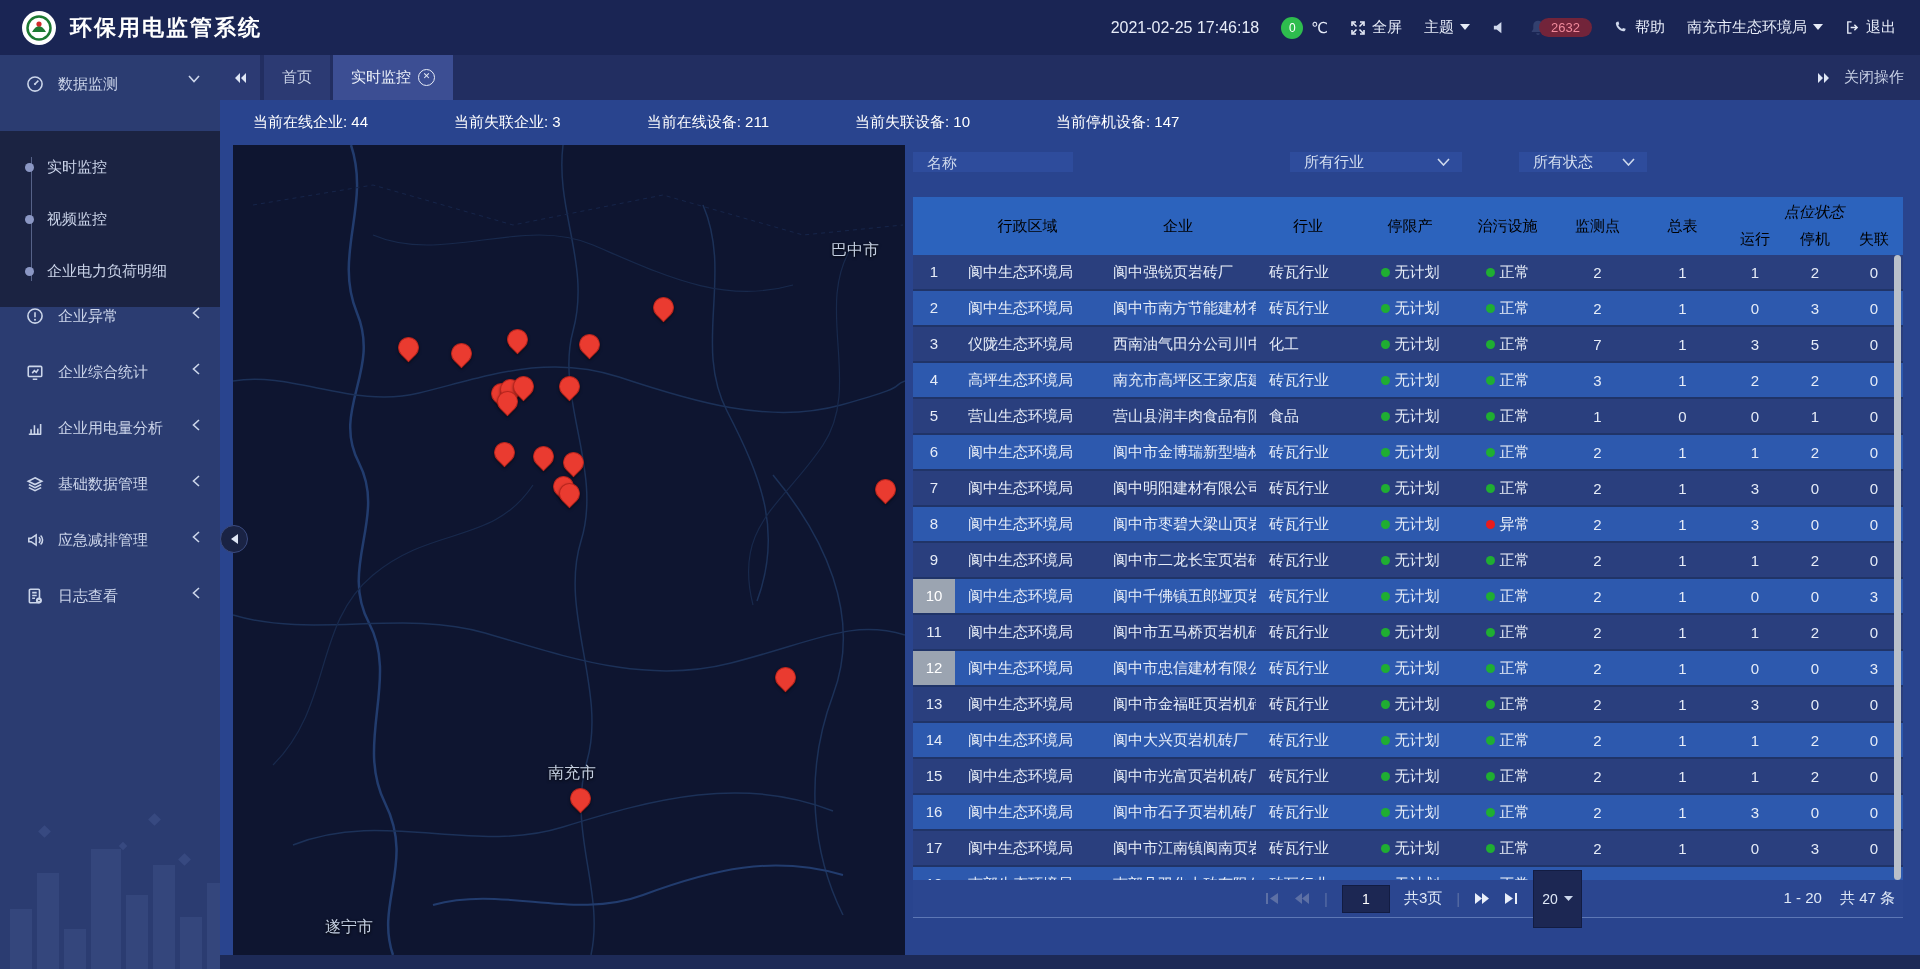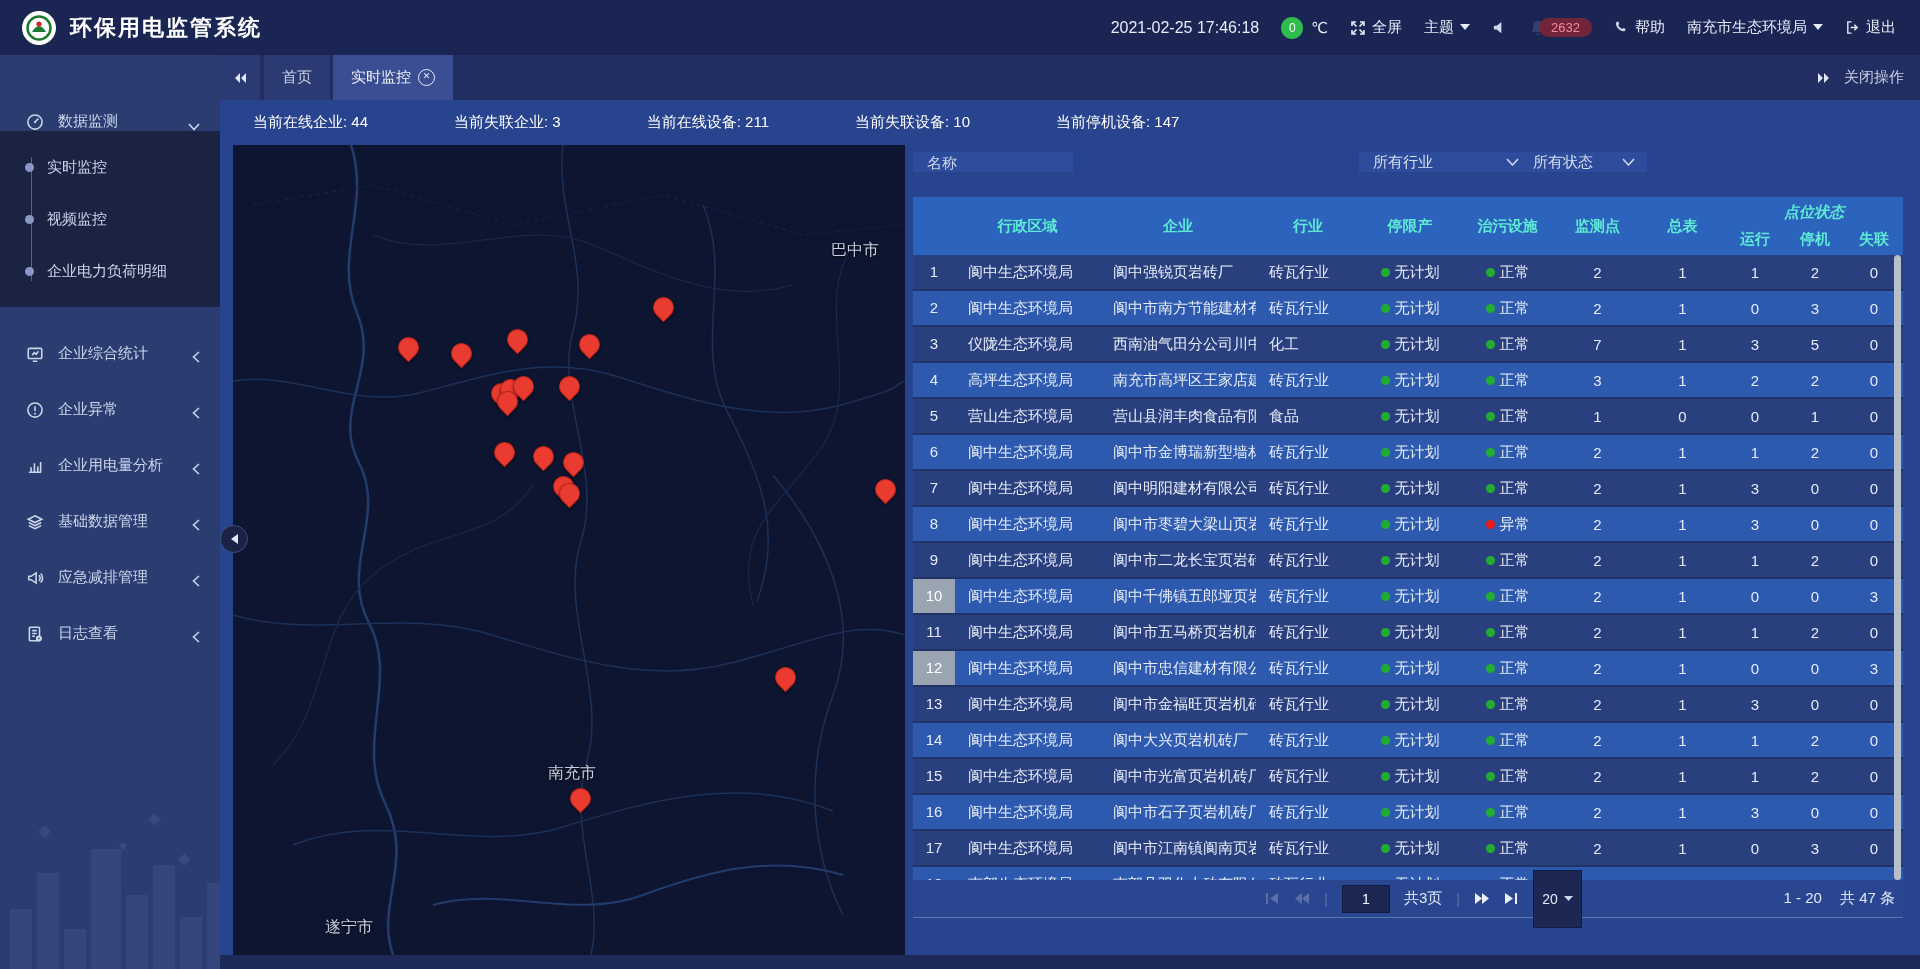--- a/index.html
+++ b/index.html
@@ -13,21 +13,21 @@
   .hdr-right{margin-left:auto;display:flex;align-items:center;gap:22px;padding-right:24px;font-size:15px;color:#e7ecf8;}
   .dtime{font-size:16px;}
   .tempbadge{width:22px;height:22px;border-radius:50%;background:#2ebd4e;color:#fff;font-size:12px;display:flex;align-items:center;justify-content:center;margin-right:-14px;}
   .hbtn{display:flex;align-items:center;gap:6px;cursor:pointer;white-space:nowrap;}
   .bellwrap{position:relative;display:flex;align-items:center;}
   .bellbadge{background:#72243a;color:#f08a9b;border-radius:11px;padding:2px 12px;font-size:13px;margin-left:-8px;}
   .caret{display:inline-block;}
 
   
   .sidebar{position:absolute;left:0;top:55px;width:220px;height:914px;background:#2b3c71;color:#ccd5ea;overflow:hidden;}
-  .sgroup{height:56px;display:flex;align-items:flex-end;padding:0 20px 0 26px;gap:14px;font-size:15px;cursor:pointer;}
+  .sgroup{height:56px;display:flex;align-items:flex-start;padding:0 20px 0 26px;gap:14px;font-size:15px;cursor:pointer;}
   .sgroup .slabel{flex:1;}
   .ssub{background:#1b2342;position:relative;padding:10px 0;}
   .sline{position:absolute;left:31px;top:26px;bottom:26px;width:1px;background:#566288;}
   .ssubitem{height:52px;display:flex;align-items:center;gap:13px;padding-left:25px;font-size:15px;cursor:pointer;position:relative;}
   .sdot{width:9px;height:9px;border-radius:50%;background:#8b97c4;flex:none;}
   .sicon{width:18px;height:18px;flex:none;display:flex;}
   .schev{flex:none;display:flex;}
   .skyline{position:absolute;bottom:0;left:0;width:220px;height:160px;display:flex;align-items:flex-end;gap:5px;padding-left:10px;opacity:.8;}
   .bld{background:rgba(116,138,200,.16);width:22px;}
   .bfly{position:absolute;width:9px;height:9px;background:rgba(116,138,200,.22);transform:rotate(45deg);}
@@ -51,21 +51,21 @@
   .maptoggle{position:absolute;left:-13px;top:380px;width:26px;height:26px;border-radius:50%;background:#1a2344;border:1px solid #3a4a7e;color:#dfe6f5;display:flex;align-items:center;justify-content:center;font-size:11px;cursor:pointer;}
 
   
   .flt{position:absolute;top:152px;height:20px;background:#2e4c9c;color:#d5dff0;font-size:15px;display:flex;align-items:center;box-sizing:border-box;}
   .flt input{width:100%;height:100%;background:transparent;border:none;outline:none;color:#d5dff0;font-size:15px;padding:0 14px;font-family:inherit;}
   .flt input::placeholder{color:#cdd8ec;opacity:1;}
   .fsel{justify-content:space-between;padding:0 12px 0 14px;cursor:pointer;}
 
   
   .grid{display:grid;grid-template-columns:42px 145px 156px 104px 100px 95px 85px 85px 60px 60px 58px;}
-  .thead{position:absolute;left:913px;top:197px;width:990px;height:58px;background:#2c63bd;color:#5eead4;font-weight:bold;font-size:15px;grid-template-rows:26px 32px;}
+  .thead{position:absolute;left:913px;top:197px;width:990px;height:58px;background:#2c63bd;color:#000000;font-weight:normal;font-size:15px;grid-template-rows:26px 32px;}
   .thead .h1{grid-row:1/3;display:flex;align-items:center;justify-content:center;}
   .thead .hg{grid-column:9/12;grid-row:1;display:flex;align-items:flex-end;justify-content:center;font-style:italic;padding-bottom:1px;}
   .thead .h2{grid-row:2;display:flex;align-items:center;justify-content:center;}
   .tbody{position:absolute;left:913px;top:255px;width:990px;height:625px;overflow:hidden;}
   .trow{height:34px;border-bottom:2px solid #203468;align-items:center;color:#e6ecf7;font-size:15px;cursor:pointer;}
   .trow.odd{background:#2a3f7e;}
   .trow.even{background:#2d59ae;}
   .cell{overflow:hidden;white-space:nowrap;}
   .c-center{text-align:center;}
   .c-left{padding-left:13px;}
@@ -181,40 +181,40 @@
                 <span>视频监控</span>
           </div>
           <div class="ssubitem">
                 <span class="sdot"></span>
                 <span>企业电力负荷明细</span>
           </div>
         </div>
         <div class="sgroup">
        <span class="sicon">
             <svg width="18" height="18" viewBox="0 0 16 16" fill="none" stroke="#ccd6ea" stroke-width="1.4">
-              <rect x="2" y="3" width="12" height="9" rx="1"></rect>
-              <path d="M6 14.5h4M5.5 9l2-2.2 1.6 1.4L11 5.6"></path>
-            </svg>
-          </span>
-       <span class="slabel">企业综合统计</span>
+              <circle cx="8" cy="8" r="6.3"></circle>
+              <path d="M8 4.6V9"></path>
+              <circle cx="8" cy="11.4" r=".9" fill="#ccd6ea" stroke="none"></circle>
+            </svg>
+          </span>
+       <span class="slabel">企业异常</span>
        <span class="schev">
             <svg width="8" height="12" viewBox="0 0 8 12" fill="none" stroke="#ccd6ea" stroke-width="1.6">
               <path d="M7 1L1.5 6 7 11"></path>
             </svg>
           </span>
      </div>
         <div class="sgroup">
        <span class="sicon">
             <svg width="18" height="18" viewBox="0 0 16 16" fill="none" stroke="#ccd6ea" stroke-width="1.4">
-              <circle cx="8" cy="8" r="6.3"></circle>
-              <path d="M8 4.6V9"></path>
-              <circle cx="8" cy="11.4" r=".9" fill="#ccd6ea" stroke="none"></circle>
-            </svg>
-          </span>
-       <span class="slabel">企业异常</span>
+              <rect x="2" y="3" width="12" height="9" rx="1"></rect>
+              <path d="M6 14.5h4M5.5 9l2-2.2 1.6 1.4L11 5.6"></path>
+            </svg>
+          </span>
+       <span class="slabel">企业综合统计</span>
        <span class="schev">
             <svg width="8" height="12" viewBox="0 0 8 12" fill="none" stroke="#ccd6ea" stroke-width="1.6">
               <path d="M7 1L1.5 6 7 11"></path>
             </svg>
           </span>
      </div>
         <div class="sgroup">
        <span class="sicon">
             <svg width="18" height="18" viewBox="0 0 16 16" fill="none" stroke="#ccd6ea" stroke-width="1.4">
               <path d="M2.5 13.5h11M4.5 13.5V9M7.5 13.5V5.5M10.5 13.5V8.5M13 13.5V4.5"></path>
@@ -360,21 +360,21 @@
     <div class="maptoggle">
       <svg width="8" height="10" viewBox="0 0 8 10" fill="#dfe6f5">
           <path d="M8 0L1 5l7 5z"></path>
         </svg>
     </div>
   </div>
 
   <div class="flt" style="left:913px;width:160px;">
     <input placeholder="名称" style="">
   </div>
-  <div class="flt fsel" style="left:1359px;width:172px;">
+  <div class="flt fsel" style="left:1290px;width:172px;">
     <span>所有行业</span>
     <svg width="13" height="8" viewBox="0 0 13 8" fill="none" stroke="#cdd8ec" stroke-width="1.6">
         <path d="M1 1l5.5 6L12 1"></path>
       </svg>
   </div>
   <div class="flt fsel" style="left:1519px;width:128px;">
     <span>所有状态</span>
     <svg width="13" height="8" viewBox="0 0 13 8" fill="none" stroke="#cdd8ec" stroke-width="1.6">
         <path d="M1 1l5.5 6L12 1"></path>
       </svg>

